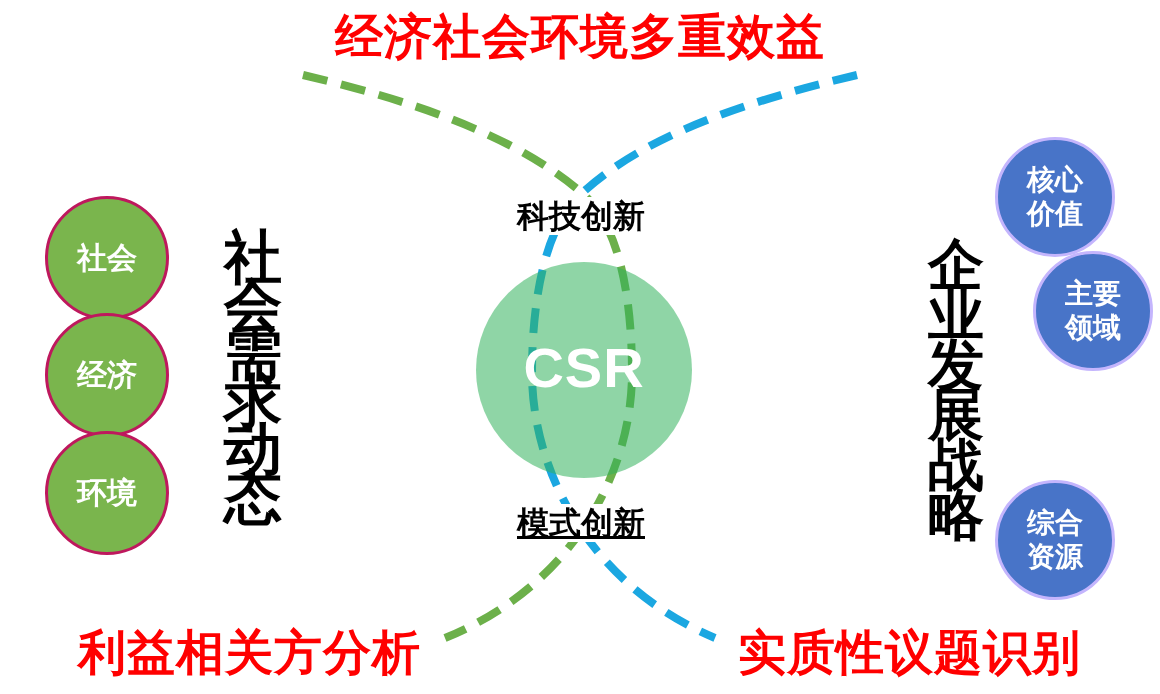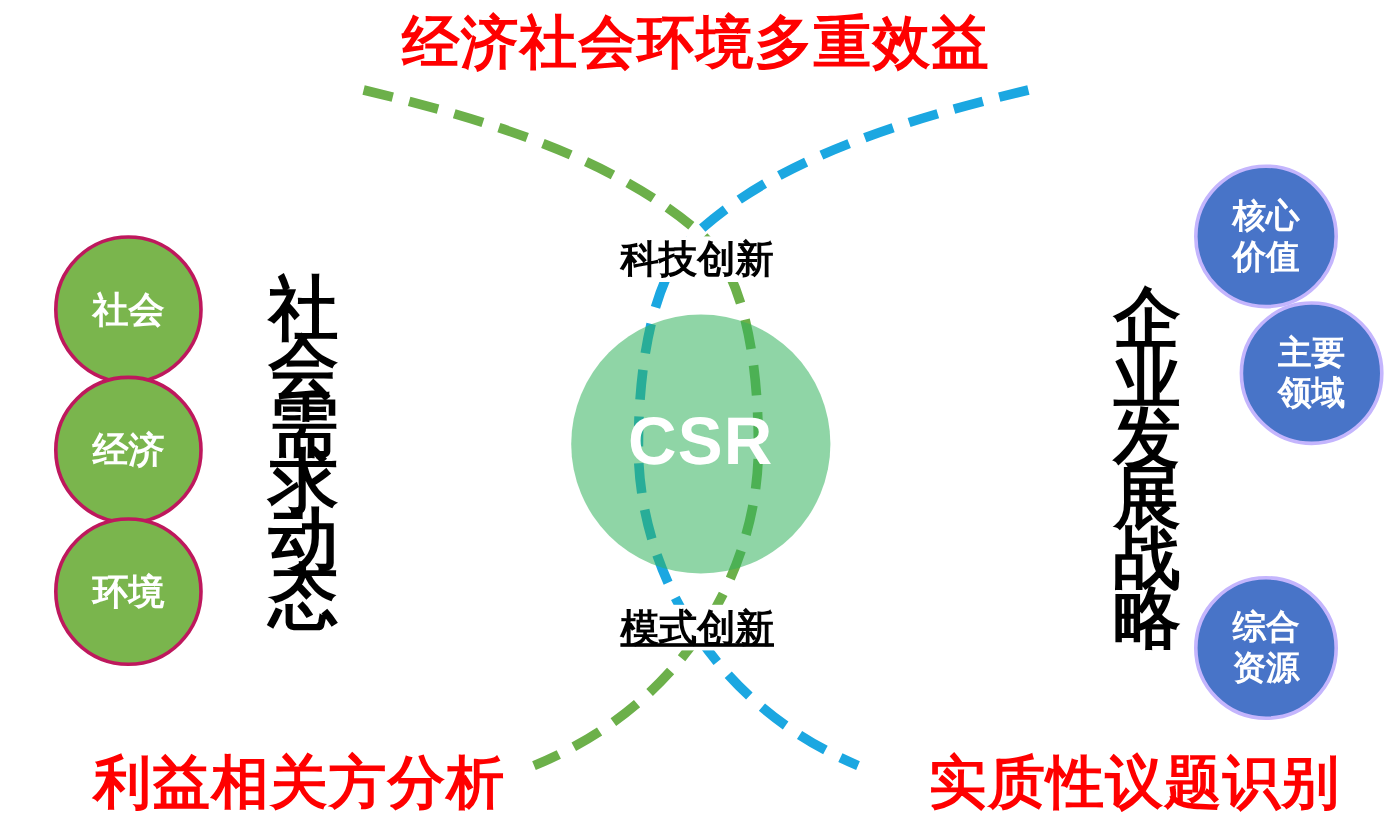--- a/index.html
+++ b/index.html
@@ -8,21 +8,21 @@
     font-family:"Liberation Sans","DejaVu Sans",sans-serif;
   }
   .abs{position:absolute;}
   
   .red-title{
     color:#ff0000;font-weight:bold;font-size:48px;line-height:1.05;
     white-space:nowrap;letter-spacing:1px;
   }
   .top-title{top:12px;left:0;width:1160px;text-align:center;}
   .bl-title{left:78px;top:628px;}
-  .br-title{left:738px;top:628px;margin-left:36px;}
+  .br-title{left:738px;top:628px;}
   
   .curves{left:0;top:0;}
   
   .csr-label{
     left:484px;top:333px;width:200px;text-align:center;
     color:#ffffff;font-weight:bold;font-size:56px;line-height:70px;letter-spacing:1px;
   }
   
   .inno-label{
     width:260px;text-align:center;color:#000;font-weight:bold;font-size:32px;line-height:32px;

